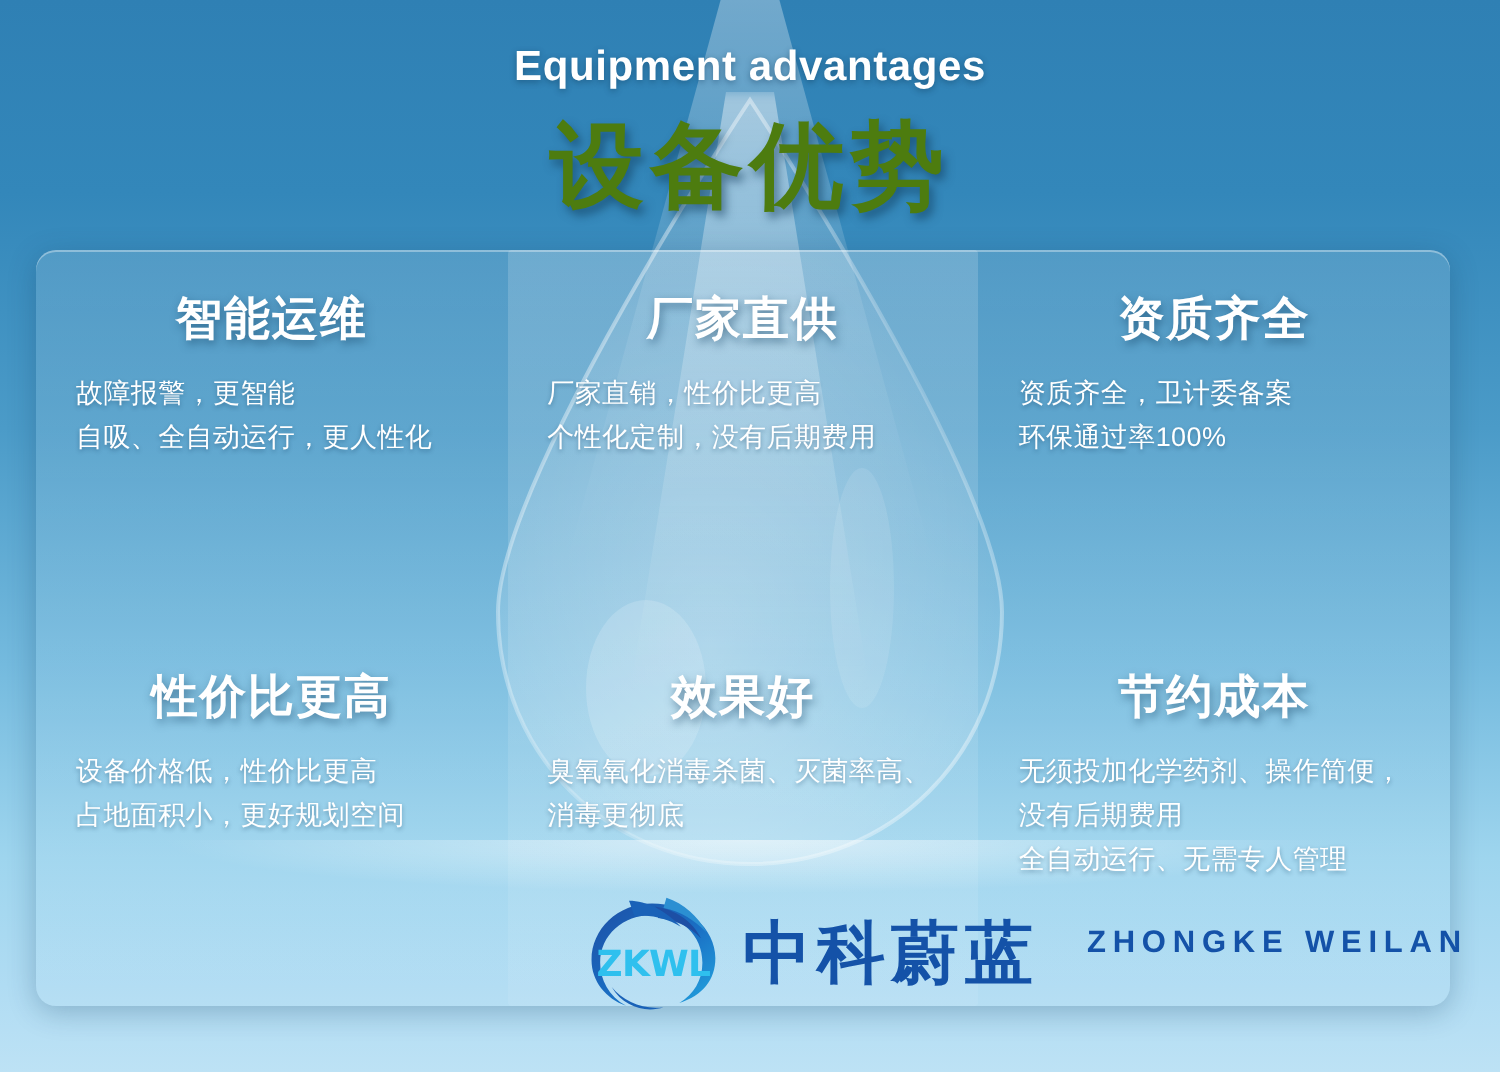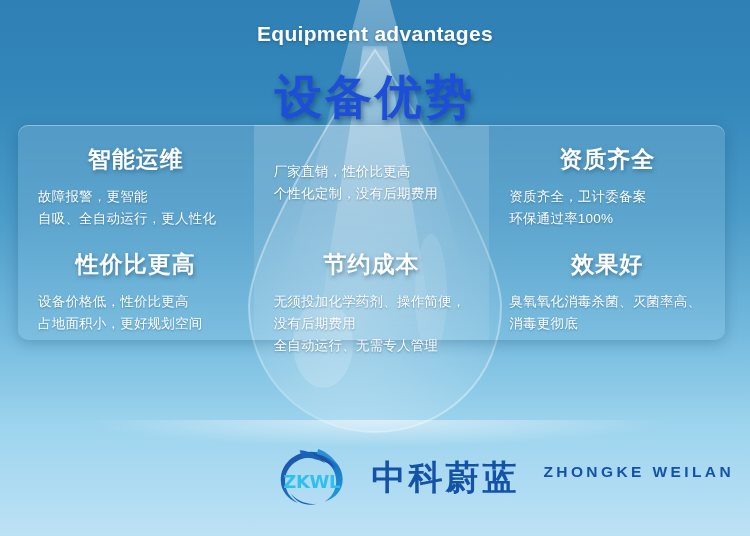--- a/index.html
+++ b/index.html
@@ -36,28 +36,28 @@
     background:radial-gradient(ellipse 420px 38px at 50% 0%,rgba(255,255,255,.55),rgba(255,255,255,0) 70%);
   }
 
   
   .header{position:absolute;left:0;right:0;top:0;text-align:center;z-index:6;}
   .eyebrow{
     margin-top:22px;color:#ffffff;font-size:21px;font-weight:bold;
     letter-spacing:.3px;text-shadow:0 1px 3px rgba(12,52,82,.45);
   }
   .bigtitle{
-    margin-top:27px;color:#1d4ed8;font-size:47px;font-weight:bold;
+    margin-top:13px;color:#4d7c0f;font-size:47px;font-weight:bold;
     letter-spacing:3px;line-height:1;
     text-shadow:2px 3px 5px rgba(14,56,88,.55);
   }
 
   
   .panel{
-    position:absolute;left:18px;top:125px;width:707px;height:215px;
+    position:absolute;left:18px;top:125px;width:707px;height:378px;
     border-radius:10px;z-index:5;
     background:linear-gradient(180deg,rgba(255,255,255,.13),rgba(255,255,255,.04));
     box-shadow:0 3px 14px rgba(18,62,96,.28), inset 0 1px 0 rgba(255,255,255,.35);
     display:grid;grid-template-columns:1fr 1fr 1fr;grid-template-rows:1fr 1fr;
   }
   .panel .midcol{
     position:absolute;left:33.33%;top:0;width:33.33%;height:100%;
     background:linear-gradient(180deg,rgba(255,255,255,.16),rgba(255,255,255,.07));
     pointer-events:none;border-radius:2px;
   }
@@ -70,21 +70,21 @@
   .cell-lines{margin-top:14px;}
   .cell-line{
     color:#ffffff;font-size:13.5px;font-weight:normal;line-height:1.62;
     letter-spacing:.2px;text-shadow:0 1px 2px rgba(16,60,94,.42);
     white-space:nowrap;
   }
 
   
   .logo{
     position:absolute;right:16px;bottom:28px;z-index:7;
-    display:flex;align-items:center;gap:24px;
+    display:flex;align-items:center;gap:9px;
   }
   .logo-mark{width:72px;height:62px;flex:0 0 auto;}
   .logo-mark svg{display:block;width:100%;height:100%;}
   .logo-text{display:flex;flex-direction:row;line-height:1;}
   .logo-cn{
     color:#1452a8;font-size:34px;font-weight:bold;letter-spacing:3px;
     font-family:"DejaVu Sans","Liberation Sans",sans-serif;
   }
   .logo-en{
     margin-top:4px;color:#1452a8;font-size:15.5px;font-weight:bold;
@@ -132,56 +132,57 @@
 
     <div class="cell">
       <div class="cell-title">智能运维</div>
       <div class="cell-lines">
         <div class="cell-line">故障报警，更智能</div>
         <div class="cell-line">自吸、全自动运行，更人性化</div>
       </div>
     </div>
 
     <div class="cell">
+      <div class="cell-title">厂家直供</div>
       <div class="cell-lines">
         <div class="cell-line">厂家直销，性价比更高</div>
         <div class="cell-line">个性化定制，没有后期费用</div>
       </div>
     </div>
 
     <div class="cell">
       <div class="cell-title">资质齐全</div>
       <div class="cell-lines">
         <div class="cell-line">资质齐全，卫计委备案</div>
         <div class="cell-line">环保通过率100%</div>
       </div>
     </div>
 
     <div class="cell">
       <div class="cell-title">性价比更高</div>
       <div class="cell-lines">
         <div class="cell-line">设备价格低，性价比更高</div>
         <div class="cell-line">占地面积小，更好规划空间</div>
+      </div>
+    </div>
+
+    <div class="cell">
+      <div class="cell-title">效果好</div>
+      <div class="cell-lines">
+        <div class="cell-line">臭氧氧化消毒杀菌、灭菌率高、</div>
+        <div class="cell-line">消毒更彻底</div>
       </div>
     </div>
 
     <div class="cell">
       <div class="cell-title">节约成本</div>
       <div class="cell-lines">
         <div class="cell-line">无须投加化学药剂、操作简便，</div>
         <div class="cell-line">没有后期费用</div>
         <div class="cell-line">全自动运行、无需专人管理</div>
-      </div>
-    </div>
-
-    <div class="cell">
-      <div class="cell-title">效果好</div>
-      <div class="cell-lines">
-        <div class="cell-line">臭氧氧化消毒杀菌、灭菌率高、</div>
-        <div class="cell-line">消毒更彻底</div>
       </div>
     </div>
   </div>
 
   <div class="logo">
     <div class="logo-mark">
       <svg viewBox="0 0 100 86" xmlns="http://www.w3.org/2000/svg">
         <defs>
           <linearGradient id="swirl" x1="0" y1="0" x2="1" y2="1">
             <stop offset="0%" stop-color="#1d4fa5"></stop>

